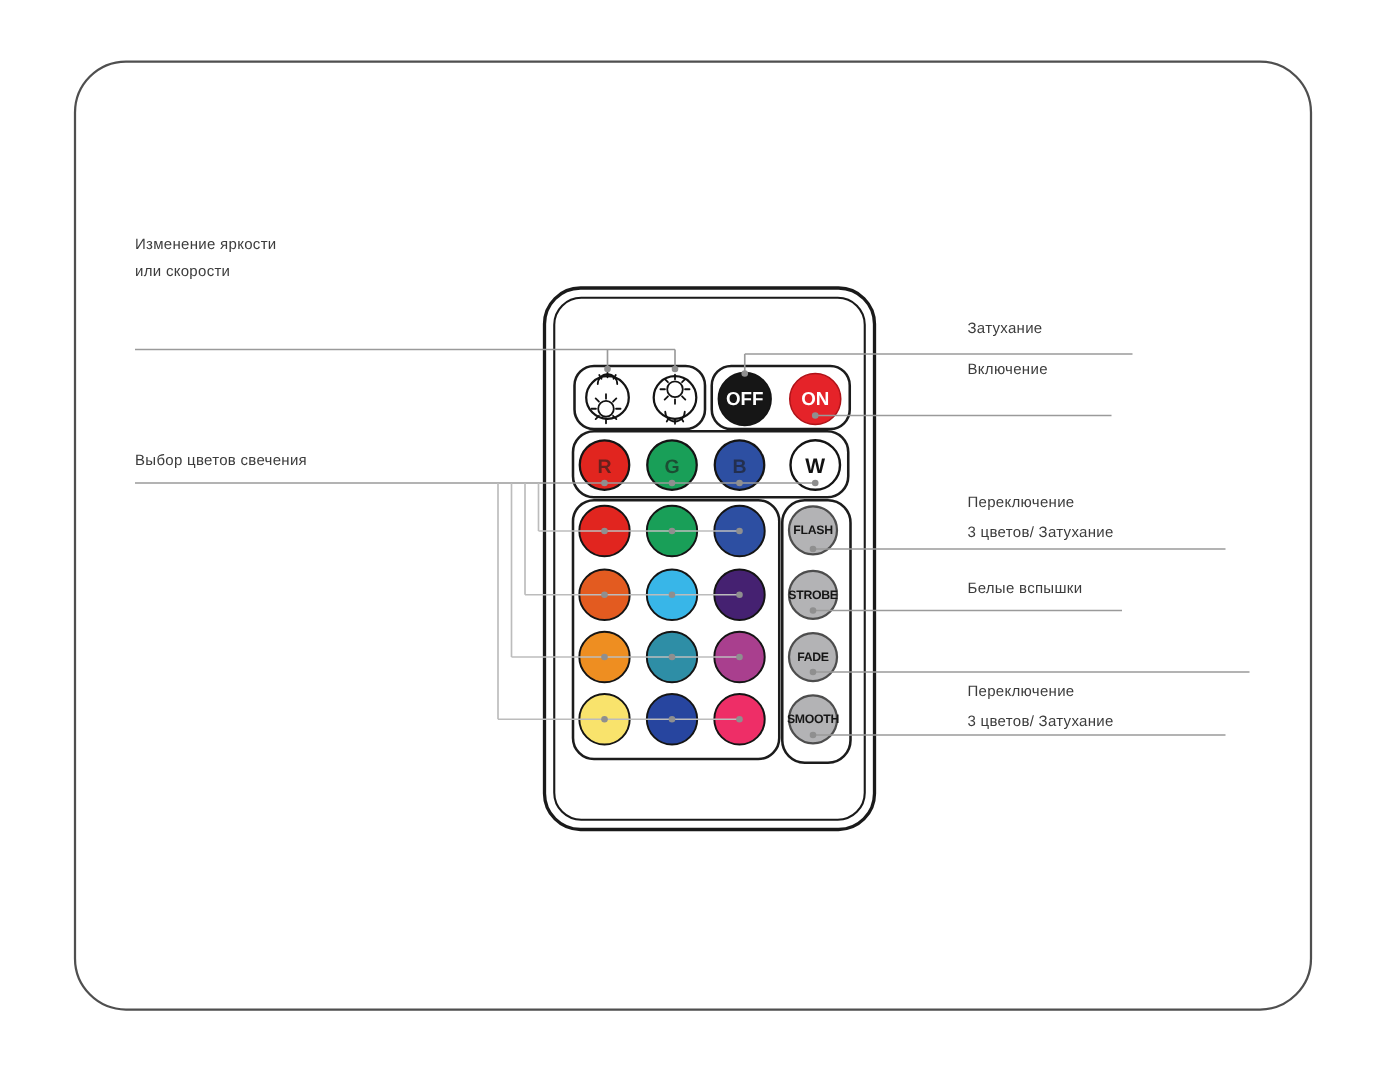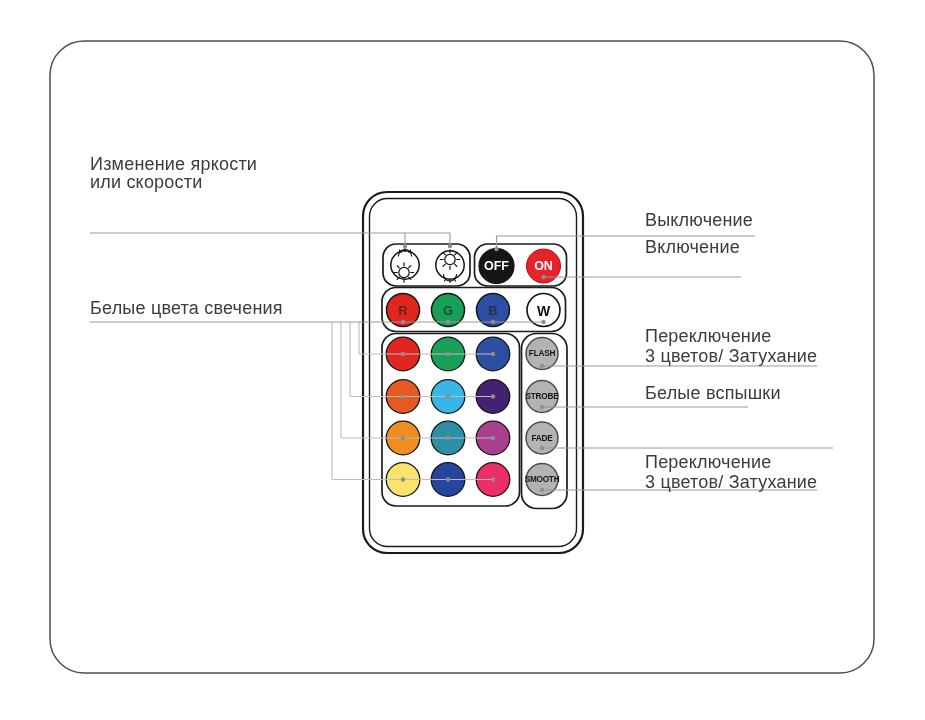--- a/index.html
+++ b/index.html
@@ -2,21 +2,21 @@
 <html><head>
 <meta charset="utf-8">
 <style>
   html,body{margin:0;padding:0;background:#ffffff;}
   #stage{
     position:relative;width:925px;height:720px;background:#ffffff;overflow:hidden;
     font-family:"Liberation Sans", sans-serif;
   }
   #diagram-svg{position:absolute;left:0;top:0;}
   .ann{
-    position:absolute;color:#3c3c3c;font-size:18px;line-height:18px;
+    position:absolute;color:#3c3c3c;font-size:10px;line-height:18px;
     letter-spacing:0.2px;white-space:nowrap;
   }
   .ann.rt{line-height:20px;}
 </style>
 </head>
 <body>
 
 <div id="stage">
 
 <svg id="diagram-svg" width="925" height="720" viewBox="0 0 925 720">
@@ -135,23 +135,23 @@
         <circle cx="542" cy="407" r="2.2"></circle>
     <circle cx="542" cy="448" r="2.2"></circle>
         <circle cx="542" cy="490" r="2.2"></circle>
   </g>
 </svg>
 
 <div class="ann" style="left:90px;top:155px;">
   <div>Изменение яркости</div>
   <div>или скорости</div>
 </div>
-<div class="ann" style="left:90px;top:299px;">Белые цвета свечения</div>
+<div class="ann" style="left:90px;top:299px;">Выбор цветов свечения</div>
 
-<div class="ann" style="left:645px;top:211px;">Выключение</div>
+<div class="ann" style="left:645px;top:211px;">Затухание</div>
 <div class="ann" style="left:645px;top:238px;">Включение</div>
 <div class="ann rt" style="left:645px;top:326px;">
   <div>Переключение</div>
   <div>3 цветов/ Затухание</div>
 </div>
 <div class="ann" style="left:645px;top:384px;">Белые вспышки</div>
 <div class="ann rt" style="left:645px;top:452px;">
   <div>Переключение</div>
   <div>3 цветов/ Затухание</div>
 </div>

